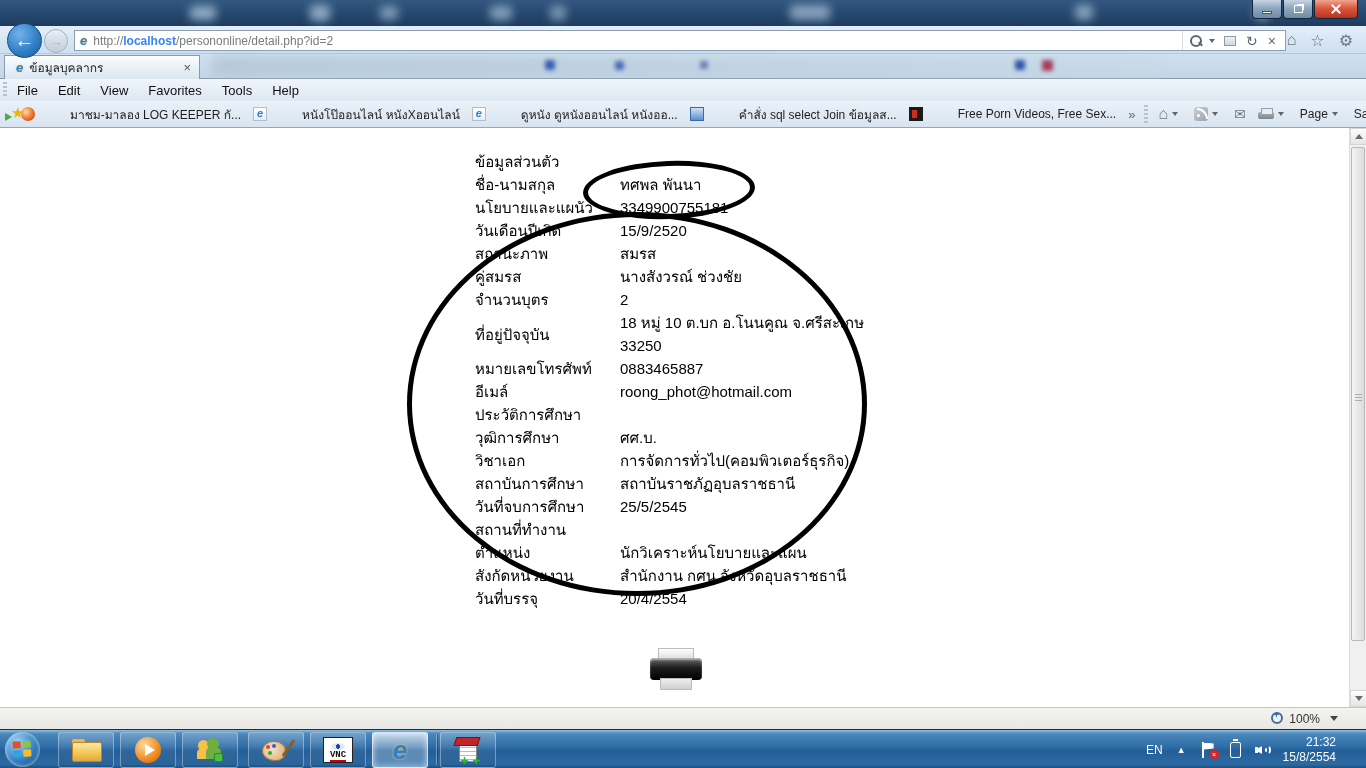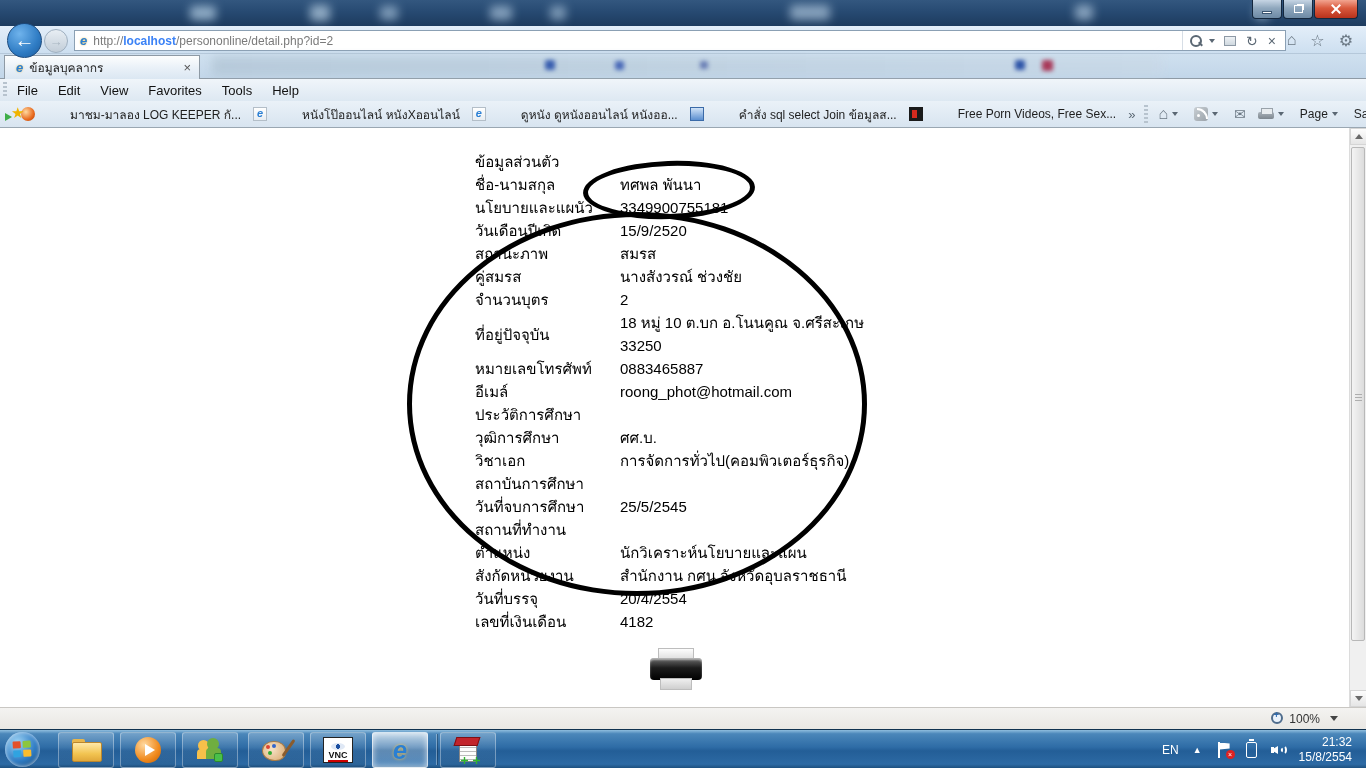--- a/index.html
+++ b/index.html
@@ -168,21 +168,21 @@
   .ico-msn .b1 { position:absolute; left:0; top:11px; width:14px; height:10px; border-radius:4px 4px 0 0; background:#f7c04a; }
   .ico-msn .b2 { position:absolute; left:9px; top:10px; width:15px; height:11px; border-radius:4px 4px 0 0; background:#6fae3f; }
   .ico-msn .sq { position:absolute; right:0; bottom:0; width:9px; height:9px; border-radius:2px; background:#49c04a; border:1px solid #2c8a2d; }
   .ico-paint { position:relative; width:28px; height:24px; }
   .ico-paint .pal { position:absolute; left:0; top:3px; width:24px; height:20px; border-radius:50% 50% 45% 55%;
     background:radial-gradient(circle at 40% 40%,#f6e3c8,#d9a86d); border:1px solid #a97c46; }
   .ico-paint .d1 { position:absolute; left:4px; top:7px; width:4px; height:4px; border-radius:50%; background:#d43; }
   .ico-paint .d2 { position:absolute; left:10px; top:6px; width:4px; height:4px; border-radius:50%; background:#36c; }
   .ico-paint .d3 { position:absolute; left:6px; top:13px; width:4px; height:4px; border-radius:50%; background:#3a3; }
   .ico-paint .brush { position:absolute; right:0; top:0; width:3px; height:20px; border-radius:2px; background:#8a5c2e; transform:rotate(35deg); }
-  .ico-vnc { width:30px; height:26px; background:#fff; border:1px solid #222; display:flex; flex-direction:column; align-items:center; justify-content:flex-end; }
+  .ico-vnc { width:30px; height:26px; background:#fff; border:1px solid #222; display:flex; flex-direction:column; align-items:center; justify-content:flex-end;font-family:Liberation Mono, monospace; }
   .ico-vnc .eye { width:14px; height:7px; border-radius:50%; background:radial-gradient(circle,#1b4fa0 30%,#dfe8f5 32%); margin-bottom:1px; }
   .ico-vnc .txt { font-size:9px; font-weight:bold; color:#111; line-height:9px; border-bottom:2px solid #c00; }
   .ico-ie-task { font:bold italic 26px "Liberation Sans",sans-serif; color:#2a7fd4; text-shadow:0 0 3px #f4c248; line-height:26px; }
   .ico-edit { position:relative; width:26px; height:26px; }
   .ico-edit .page { position:absolute; left:4px; top:6px; width:18px; height:19px; background:#fdfdfd; border:1px solid #888;
     background-image:repeating-linear-gradient(180deg,transparent 0 3px,#bbb 3px 4px); }
   .ico-edit .roof { position:absolute; left:0; top:0; width:24px; height:9px; background:#c2242c; transform:skewX(-18deg); border:1px solid #7e1016; }
   .ico-edit .plus1,.ico-edit .plus2 { position:absolute; width:7px; height:7px; background:#2fb52f; clip-path:polygon(40% 0,60% 0,60% 40%,100% 40%,100% 60%,60% 60%,60% 100%,40% 100%,40% 60%,0 60%,0 40%,40% 40%); }
   .ico-edit .plus1 { left:6px; bottom:-1px; } .ico-edit .plus2 { right:1px; bottom:-1px; }
   .tray { position:absolute; right:0; top:0; height:39px; display:flex; align-items:center; color:#fff; }
@@ -193,21 +193,21 @@
   .tray-flag::after { content:""; position:absolute; left:2px; top:1px; width:10px; height:7px; background:#fff; clip-path:polygon(0 0,100% 15%,100% 85%,0 100%); }
   .tray-flag .badge { position:absolute; right:-3px; bottom:-1px; width:9px; height:9px; border-radius:50%; background:#d22; color:#fff;
     font-size:7px; line-height:9px; text-align:center; }
   .tray-batt { position:relative; width:11px; height:16px; border:1.5px solid #fff; border-radius:2px; margin-right:14px; }
   .tray-batt::before { content:""; position:absolute; left:2px; top:-4px; width:5px; height:2px; background:#fff; }
   .tray-spk { position:relative; width:16px; height:16px; margin-right:12px; }
   .tray-spk .cone { position:absolute; left:0; top:4px; width:0; height:0; border-top:4px solid transparent; border-bottom:4px solid transparent; border-right:7px solid #fff; }
   .tray-spk .box { position:absolute; left:0; top:5px; width:3px; height:6px; background:#fff; }
   .tray-spk .w1 { position:absolute; left:8px; top:3px; width:8px; height:10px; border:2px solid transparent; border-right-color:#fff; border-radius:50%; }
   .tray-spk .w2 { position:absolute; left:7px; top:5px; width:5px; height:6px; border:2px solid transparent; border-right-color:#fff; border-radius:50%; }
-  .tray-clock { text-align:right; font-size:12px; line-height:15px; padding-right:14px; }
+  .tray-clock { text-align:right; font-size:12px; line-height:15px; padding-right:30px; }
 
   .sep { position:absolute; top:4px; width:1px; height:31px; background:rgba(255,255,255,.35); box-shadow:1px 0 0 rgba(0,0,0,.25); }
 </style>
 </head>
 <body>
 
 <div class="screen">
 
   <div class="titlebar">
     <span class="blurblob" style="left:190px;top:6px;width:26px;height:14px;background:rgba(190,215,235,.7)"></span>
@@ -393,44 +393,41 @@
       <div class="row">
           <span class="lbl">วุฒิการศึกษา</span>
           <span class="val">ศศ.บ.</span>
         </div>
       <div class="row">
           <span class="lbl">วิชาเอก</span>
           <span class="val">การจัดการทั่วไป(คอมพิวเตอร์ธุรกิจ)</span>
         </div>
       <div class="row">
           <span class="lbl">สถาบันการศึกษา</span>
+          <span class="val">สถาบันราชภัฏอุบลราชธานี</span>
         </div>
       <div class="row">
           <span class="lbl">วันที่จบการศึกษา</span>
           <span class="val">25/5/2545</span>
         </div>
       <div class="row">
           <span class="lbl">สถานที่ทำงาน</span>
           <span class="val"></span>
         </div>
       <div class="row">
           <span class="lbl">ตำแหน่ง</span>
           <span class="val">นักวิเคราะห์นโยบายและแผน</span>
         </div>
       <div class="row">
           <span class="lbl">สังกัดหน่วยงาน</span>
           <span class="val">สำนักงาน กศน.จังหวัดอุบลราชธานี</span>
         </div>
       <div class="row">
           <span class="lbl">วันที่บรรจุ</span>
           <span class="val">20/4/2554</span>
-        </div>
-      <div class="row">
-          <span class="lbl">เลขที่เงินเดือน</span>
-          <span class="val">4182</span>
         </div>
     </div>
 
     <div class="circle-small"></div>
     <div class="circle-big"></div>
 
     <div class="printer">
       <div class="paper-top"></div>
       <div class="body"></div>
       <div class="paper-bot"></div>

